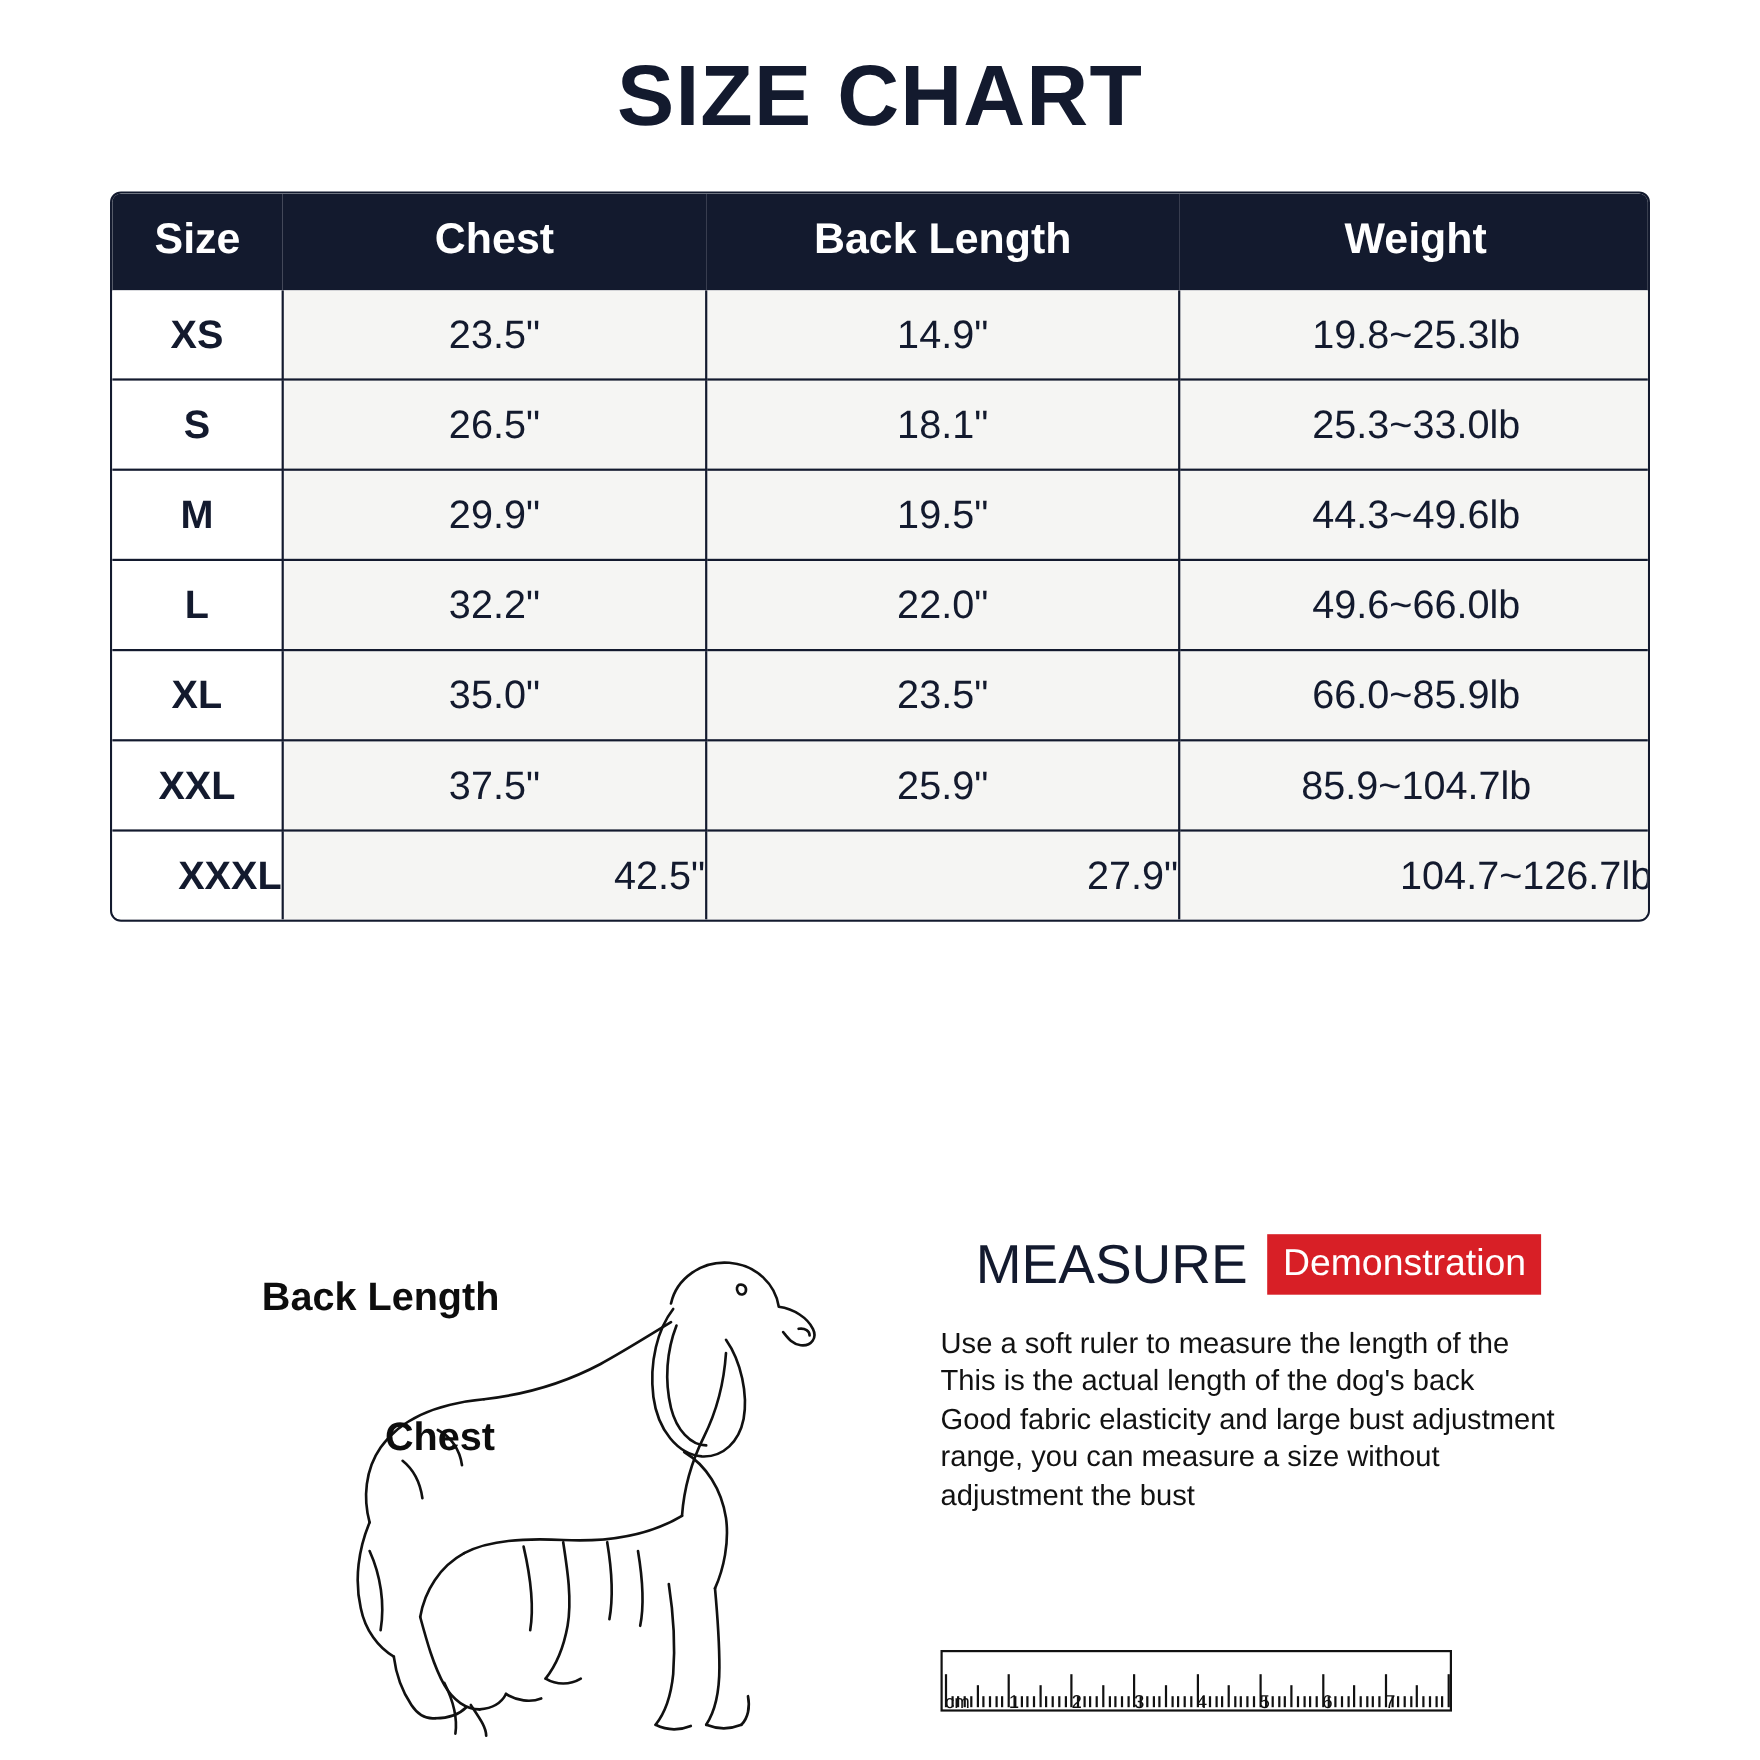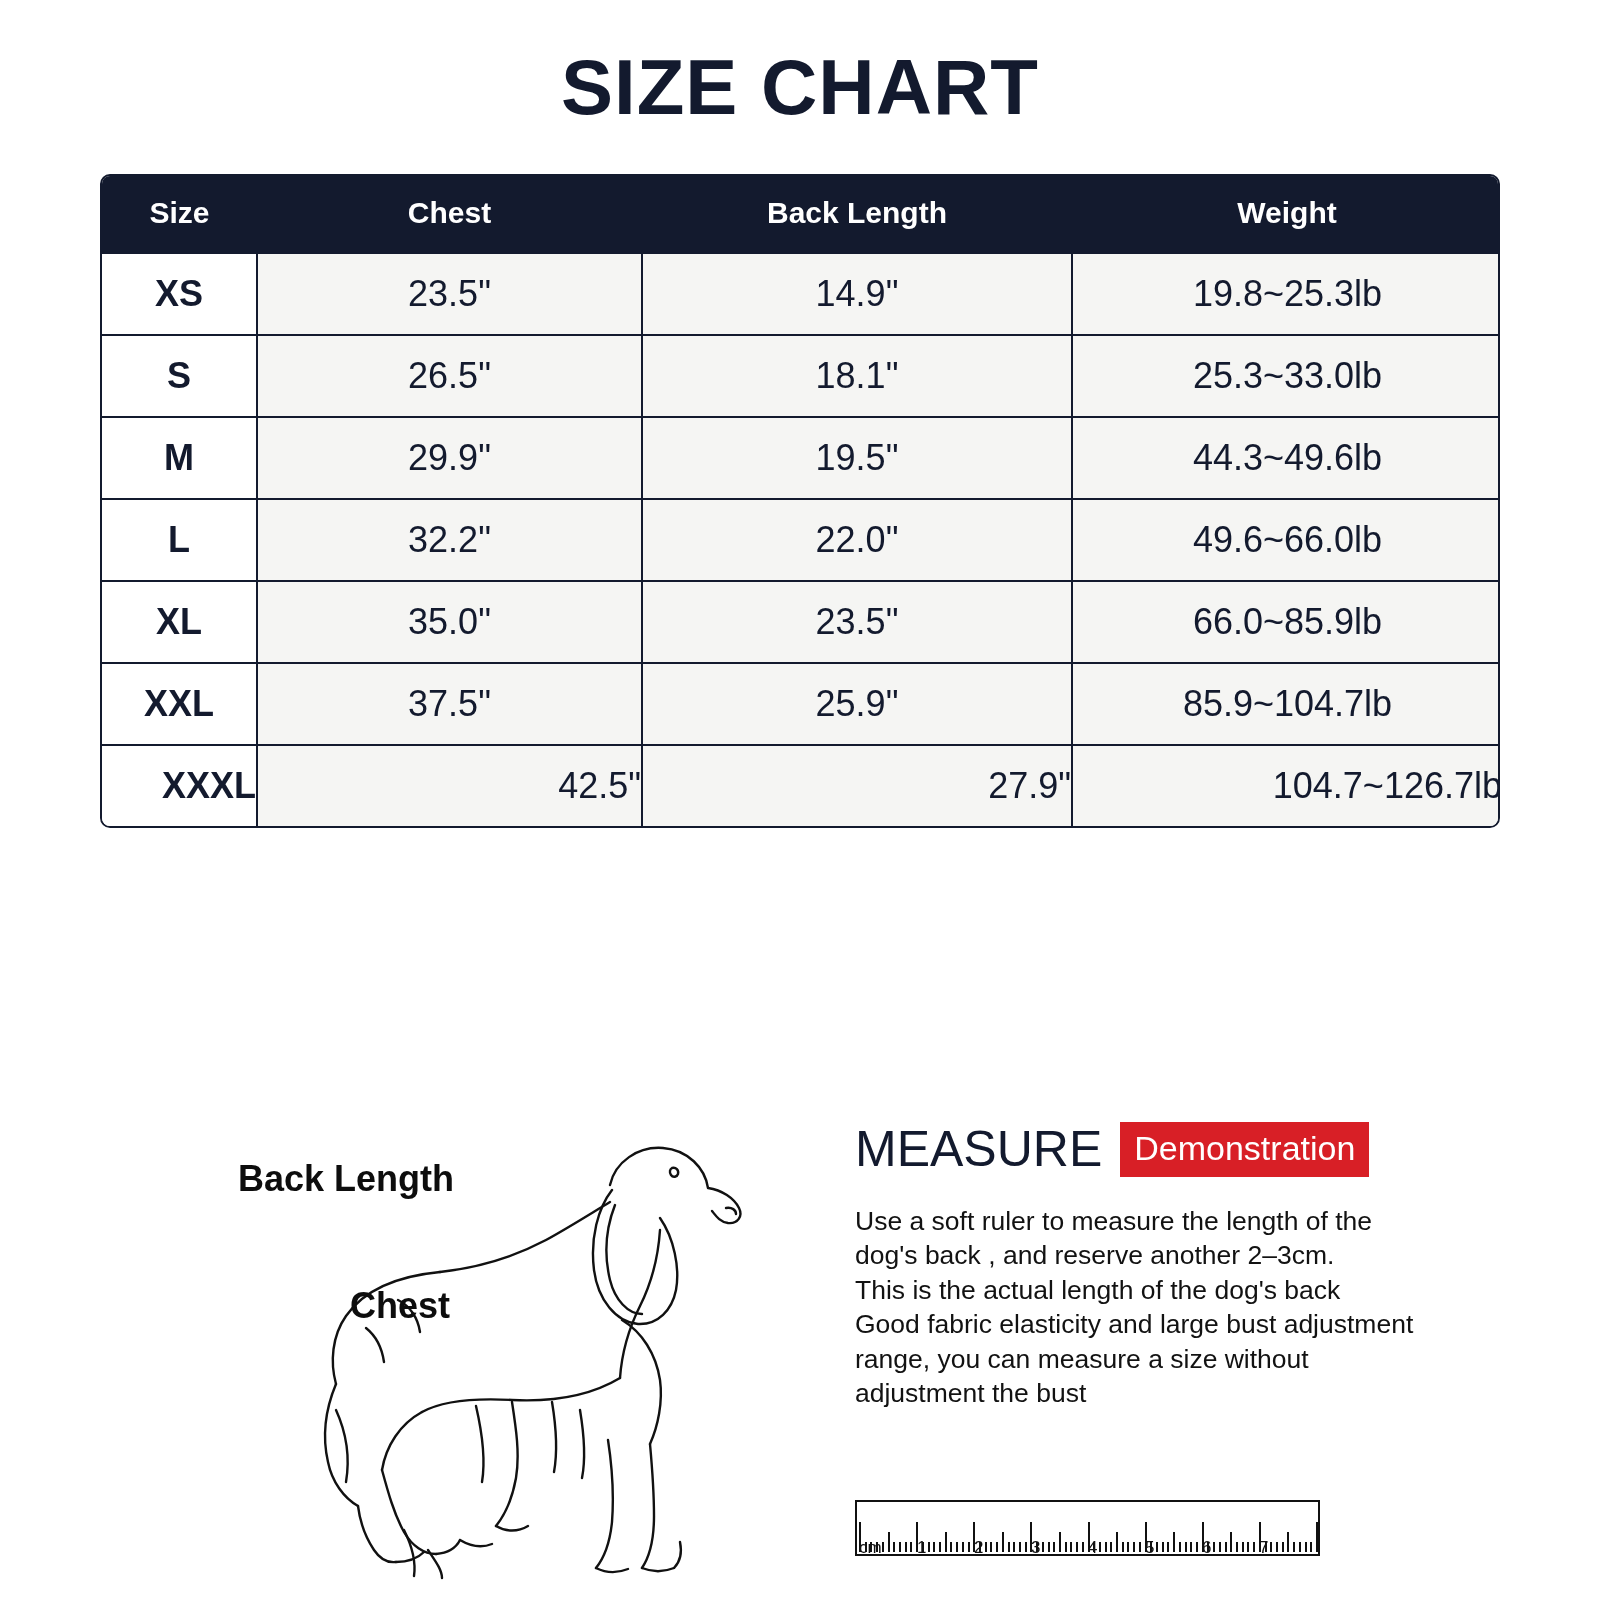--- a/index.html
+++ b/index.html
@@ -35,21 +35,21 @@
     overflow: hidden;
   }
   table {
     width: 100%;
     border-collapse: collapse;
     table-layout: fixed;
   }
   thead th {
     background: #131a2e;
     color: #ffffff;
-    font-size: 30px;
+    font-size: 39px;
     font-weight: bold;
     padding: 20px 0 24px 0;
     text-align: center;
   }
   tbody td {
     font-size: 36px;
     color: #131a2e;
     text-align: center;
     padding: 19px 0;
     border-bottom: 2px solid #131a2e;
@@ -101,20 +101,21 @@
     display: flex;
     align-items: center;
     gap: 0;
   }
   .measure-word {
     font-size: 50px;
     color: #131a2e;
     letter-spacing: 0px;
     font-family: "Liberation Sans", sans-serif;
     padding-right: 18px;
+    margin-left: 32px;
   }
   .demo-badge {
     background: #d81f26;
     color: #ffffff;
     font-size: 34px;
     padding: 7px 14px 9px 14px;
     white-space: nowrap;
   }
   .measure-body {
     margin-top: 26px;
@@ -281,21 +282,20 @@
       <div class="lbl-chest">Chest</div>
     </div>
 
     <div class="measure-panel">
       <div class="measure-head">
         <span class="measure-word">MEASURE</span>
         <span class="demo-badge">Demonstration</span>
       </div>
       <div class="measure-body">
         <p>Use a soft ruler to measure the length of  the</p>
-        <p>dog's back , and reserve another 2–3cm.</p>
         <p>This is the actual length of the dog's back</p>
         <p>Good fabric elasticity and large bust adjustment</p>
         <p>range, you can measure a size without</p>
         <p>adjustment the bust</p>
       </div>
     </div>
 
     <div class="ruler">
       <div class="ruler-body" id="ruler-body">
           <div class="tick" style="left: 2px; height: 30px;"></div>

